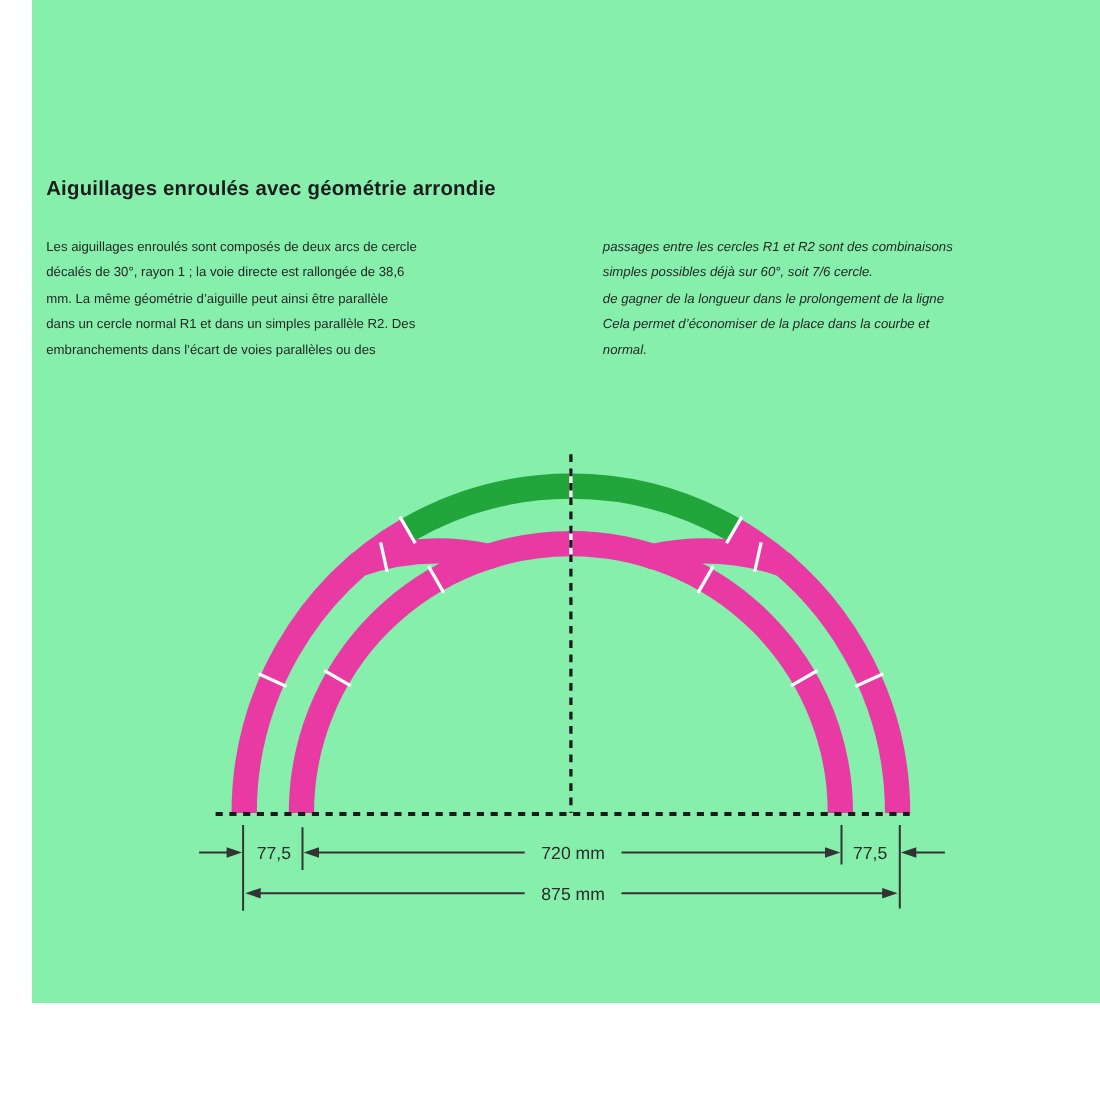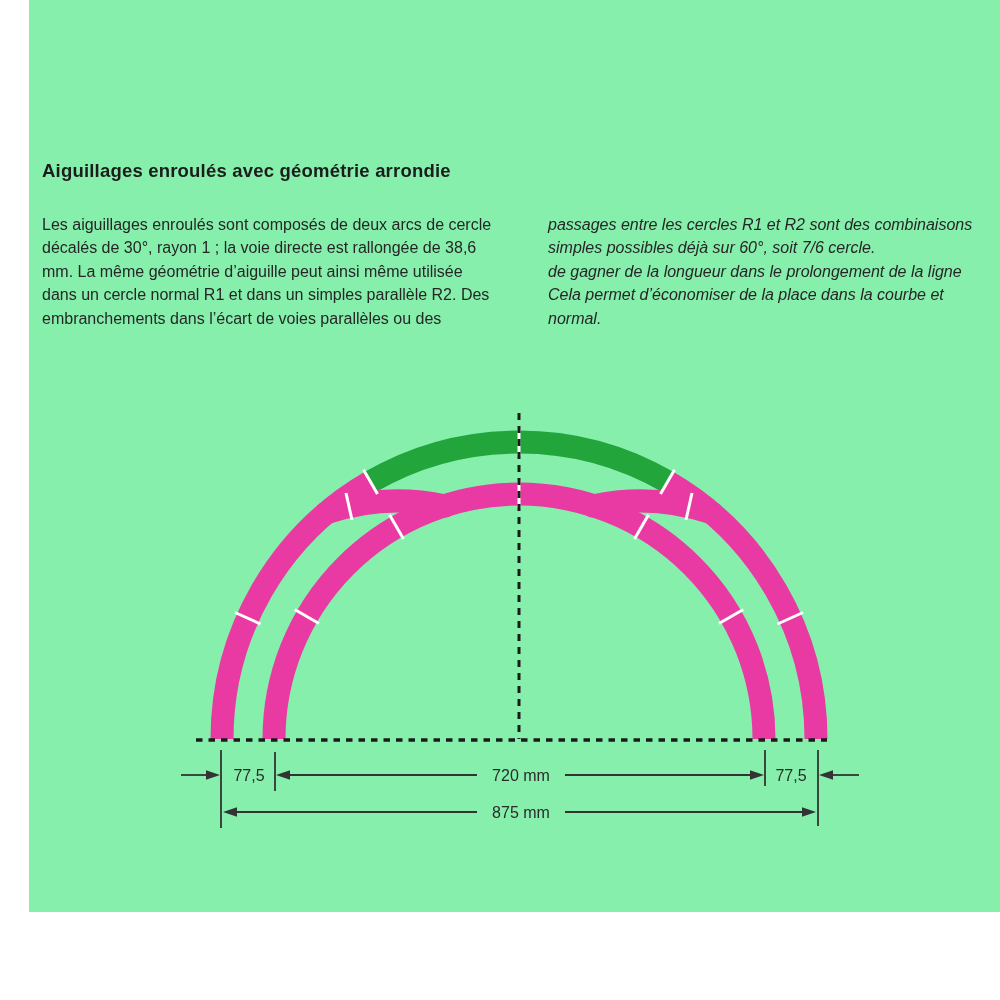--- a/index.html
+++ b/index.html
@@ -12,41 +12,41 @@
     overflow:hidden;
     margin-left:29px;
   }
   .doc-title{
     position:absolute;left:13px;top:160px;
     font-size:18.5px;font-weight:bold;color:#1c1c1c;
     letter-spacing:.2px;
   }
   .col{
     position:absolute;top:213px;
-    font-size:16px;line-height:23.4px;color:#262626;
+    font-size:12px;line-height:23.4px;color:#262626;
   }
   .col-left{left:13px;width:495px;}
   .col-right{left:519px;width:470px;font-style:italic;}
   .diagram-svg{position:absolute;left:0;top:0;}
   .dim-label{
     font-family:"Liberation Sans","DejaVu Sans",sans-serif;
     font-size:16px;fill:#2b2b2b;
   }
 </style>
 </head>
 <body>
 
 <div class="page">
 
   <div class="doc-title">Aiguillages enroulés avec géométrie arrondie</div>
 
   <div class="col col-left">
       <div>Les aiguillages enroulés sont composés de deux arcs de cercle</div>
       <div>décalés de 30°, rayon 1 ; la voie directe est rallongée de 38,6</div>
-      <div>mm. La même géométrie d’aiguille peut ainsi même utilisée</div>
+      <div>mm. La même géométrie d’aiguille peut ainsi être parallèle</div>
       <div>dans un cercle normal R1 et dans un simples parallèle R2. Des</div>
       <div>embranchements dans l’écart de voies parallèles ou des</div>
     </div>
   <div class="col col-right">
       <div>passages entre les cercles R1 et R2 sont des combinaisons</div>
       <div>simples possibles déjà sur 60°, soit 7/6 cercle.</div>
       <div>de gagner de la longueur dans le prolongement de la ligne</div>
       <div>Cela permet d’économiser de la place dans la courbe et</div>
       <div>normal.</div>
     </div>

